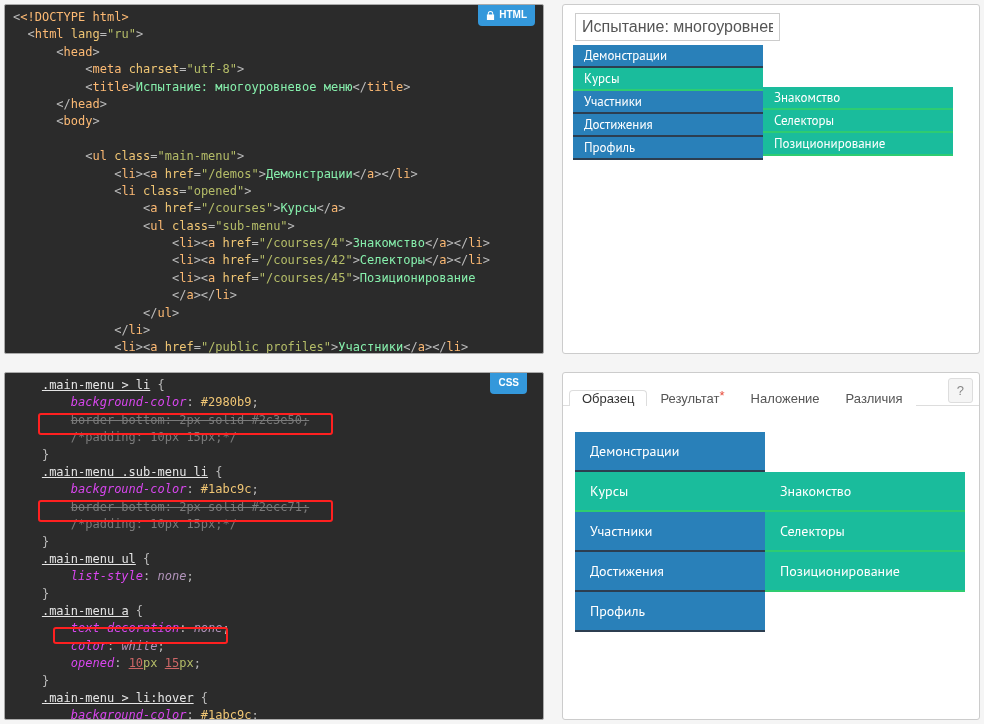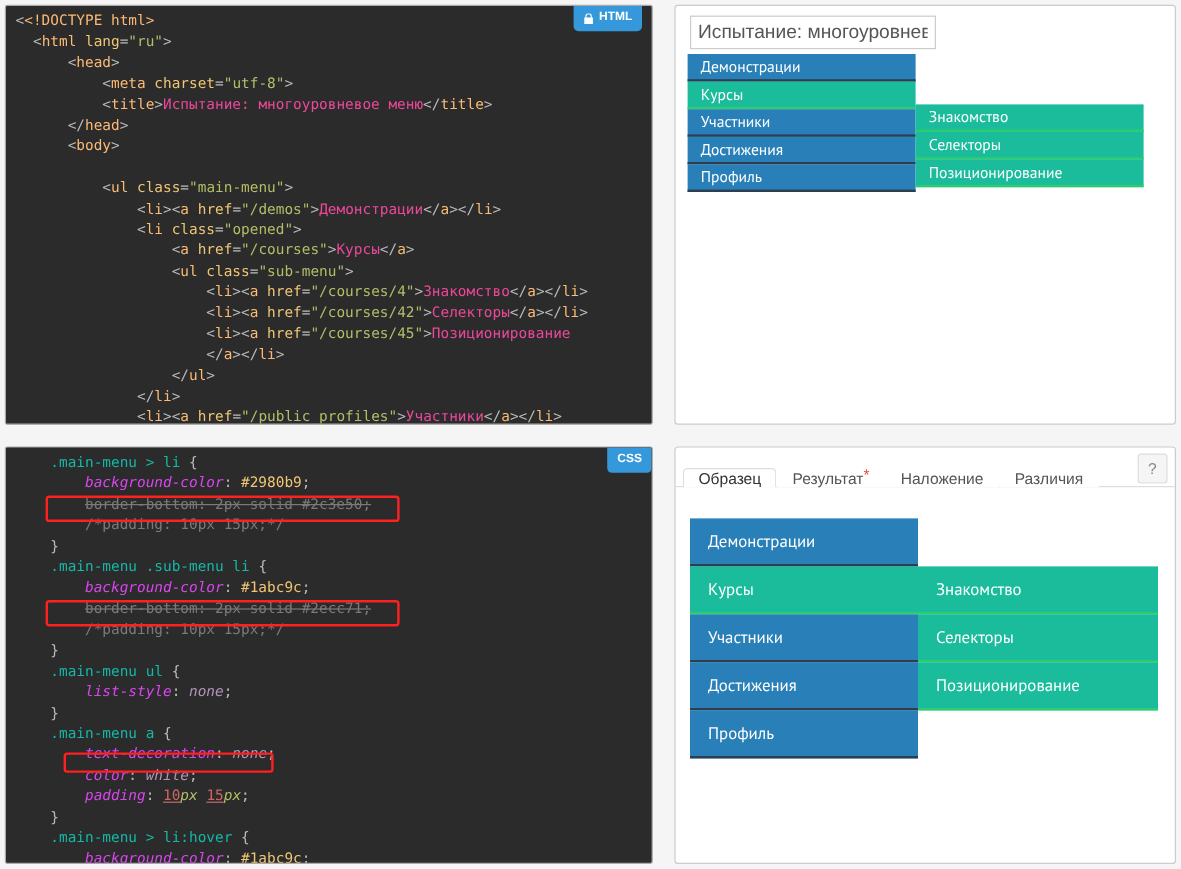--- a/index.html
+++ b/index.html
@@ -37,36 +37,36 @@
     color: #fff;
     font-size: 10px;
     font-weight: bold;
     padding: 3px 8px;
     border-radius: 0 0 4px 4px;
     display: flex;
     align-items: center;
     gap: 4px;
     font-family: Arial, sans-serif;
   }
-  .badge.css { right: 0; }
+  .badge.css { right: 16px; }
   pre.code {
     white-space: pre;
     padding: 4px 8px 8px 8px;
   }
   
   .c-tag { color: #fdba74; }     
   .c-attr { color: #f0c674; text-align: center; }    
   .c-str { color: #b5bd68; }     
   .c-punc { color: #bbbbbb; }
-  .c-txt { color: #ec4899; }
-  .c-sel { color: #14b8a6; }    
+  .c-txt { color: #86efac; }
+  .c-sel { color: #e5e5e5; text-decoration: underline; }    
   .c-propi { color: #d946ef; font-style: italic; }
   .c-val { color: #f0c674; text-align: center; }     
   .c-num { color: #cc6666; text-decoration: underline; }
-  .c-unit { color: #b5bd68; font-style: italic; }
+  .c-unit { color: #b5bd68; }
   .c-cmt { color: #7a7a7a; }
   .c-key { color: #b294bb; font-style: italic; text-align: center; }
 
   
   .hl {
     position: absolute;
     border: 2px solid #ff2020;
     border-radius: 3px;
     pointer-events: none;
   }
@@ -262,21 +262,21 @@
         <span class="c-propi">background-color</span><span class="c-punc">:</span> <span class="c-val">#1abc9c</span><span class="c-punc">;</span>
         <span class="c-cmt" style="text-decoration:line-through">border-bottom: 2px solid #2ecc71;</span>
         <span class="c-cmt">/*padding: 10px 15px;*/</span>
     <span class="c-punc">}</span>
     <span class="c-sel">.main-menu ul</span> <span class="c-punc">{</span>
         <span class="c-propi">list-style</span><span class="c-punc">:</span> <span class="c-key">none</span><span class="c-punc">;</span>
     <span class="c-punc">}</span>
     <span class="c-sel">.main-menu a</span> <span class="c-punc">{</span>
         <span class="c-propi">text-decoration</span><span class="c-punc">:</span> <span class="c-key">none</span><span class="c-punc">;</span>
         <span class="c-propi">color</span><span class="c-punc">:</span> <span class="c-key">white</span><span class="c-punc">;</span>
-        <span class="c-propi">padding</span><span class="c-punc">:</span> <span class="c-num">10</span><span class="c-unit">px</span> <span class="c-num">15</span><span class="c-unit">px</span><span class="c-punc">;</span>
+        <span class="c-propi">opened</span><span class="c-punc">:</span> <span class="c-num">10</span><span class="c-unit">px</span> <span class="c-num">15</span><span class="c-unit">px</span><span class="c-punc">;</span>
     <span class="c-punc">}</span>
     <span class="c-sel">.main-menu &gt; li:hover</span> <span class="c-punc">{</span>
         <span class="c-propi">background-color</span><span class="c-punc">:</span> <span class="c-val">#1abc9c</span><span class="c-punc">;</span></pre>
     <div class="hl" style="left:33px; top:40px; width:295px; height:22px;"></div>
     <div class="hl" style="left:33px; top:127px; width:295px; height:22px;"></div>
     <div class="hl" style="left:48px; top:254px; width:175px; height:17px;"></div>
   </div>
 
   <div class="preview-pane">
     <div class="tabs">

